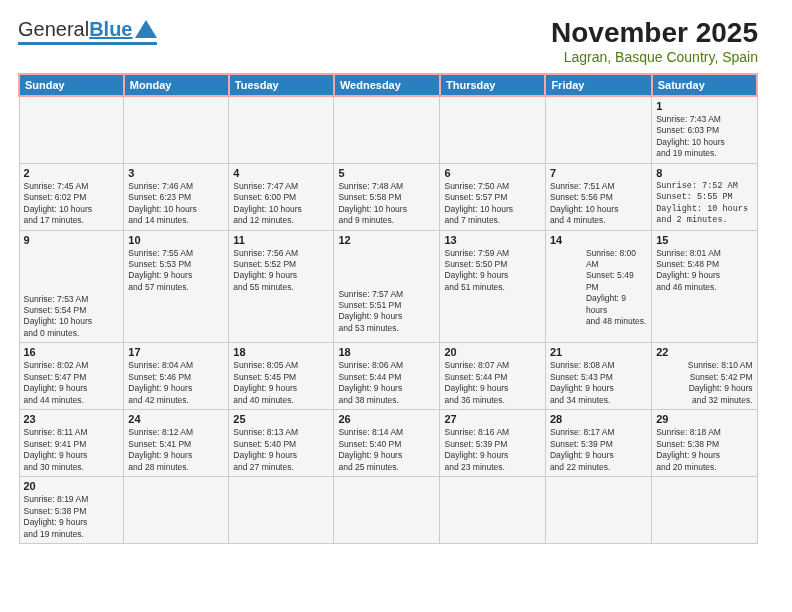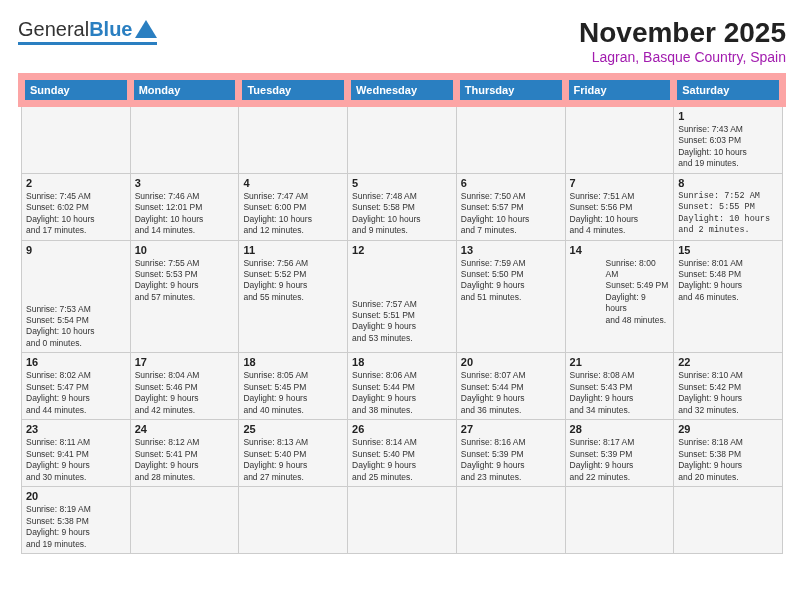--- a/index.html
+++ b/index.html
@@ -6,55 +6,55 @@
     body {
       width: 792px;
       height: 612px;
       font-family: Arial, sans-serif;
       background: #fff;
       overflow: hidden;
     }
     .page {
       width: 792px;
       height: 612px;
-      padding: 18px 6px 10px 18px;
+      padding: 18px 34px 10px 18px;
       border-radius: 14px;
     }
     .header {
       display: flex;
       justify-content: space-between;
       align-items: flex-start;
       margin-bottom: 8px;
     }
     .title-section {
       text-align: right;
     }
     .month-title {
       font-size: 28px;
       font-weight: bold;
       color: #222;
       line-height: 1.1;
     }
     .location-title {
       font-size: 14px;
-      color: #a21caf;
+      color: #4d7c0f;
     }
     .calendar {
       width: 100%;
       border-collapse: collapse;
       border: 1px solid #bbb;
     }
     .calendar th {
       background: #2a7fc1;
       color: #fff;
       font-size: 11px;
       font-weight: bold;
       padding: 4px 5px;
       text-align: left;
-      border: 7px solid #fca5a5;
+      border: 2px solid #fca5a5;
     }
     .calendar td {
       width: 108px;
       vertical-align: top;
       border: 1px solid #ccc;
       padding: 3px 4px;
       background: #f5f5f5;
       font-size: 9px;
       color: #333;
       min-height: 68px;
@@ -81,20 +81,21 @@
     }
     .general-text {
       font-size: 20px;
       color: #333;
       font-weight: normal;
     }
     .blue-text {
       font-size: 20px;
       color: #2a7fc1;
       font-weight: bold;
+      text-decoration: underline;
     }
     .logo-svg {
       margin-left: 2px;
       margin-top: -2px;
     }
     .blue-underline {
       height: 3px;
       background: #2a7fc1;
       width: 100%;
       margin-top: 1px;
@@ -153,21 +154,21 @@
           <td>
             <span class="day-number">2</span>
             <div class="day-info" style="white-space: pre-line;">Sunrise: 7:45 AM
 Sunset: 6:02 PM
 Daylight: 10 hours
 and 17 minutes.</div>
           </td>
           <td>
             <span class="day-number">3</span>
             <div class="day-info" style="white-space: pre-line;">Sunrise: 7:46 AM
-Sunset: 12:01 PM
+Sunset: 6:23 PM
 Daylight: 10 hours
 and 14 minutes.</div>
           </td>
           <td>
             <span class="day-number">4</span>
             <div class="day-info" style="white-space: pre-line;">Sunrise: 7:47 AM
 Sunset: 6:00 PM
 Daylight: 10 hours
 and 12 minutes.</div>
           </td>
@@ -289,21 +290,21 @@
           </td>
           <td>
             <span class="day-number">21</span>
             <div class="day-info" style="white-space: pre-line;">Sunrise: 8:08 AM
 Sunset: 5:43 PM
 Daylight: 9 hours
 and 34 minutes.</div>
           </td>
           <td>
             <span class="day-number">22</span>
-            <div class="day-info" style="white-space: pre-line;">Sunrise: 8:10 AM
+            <div class="day-info" style="white-space: pre-line; text-align: right;">Sunrise: 8:10 AM
 Sunset: 5:42 PM
 Daylight: 9 hours
 and 32 minutes.</div>
           </td>
         </tr>
         <tr>
           <td>
             <span class="day-number">23</span>
             <div class="day-info" style="white-space: pre-line;">Sunrise: 8:11 AM
 Sunset: 9:41 PM

